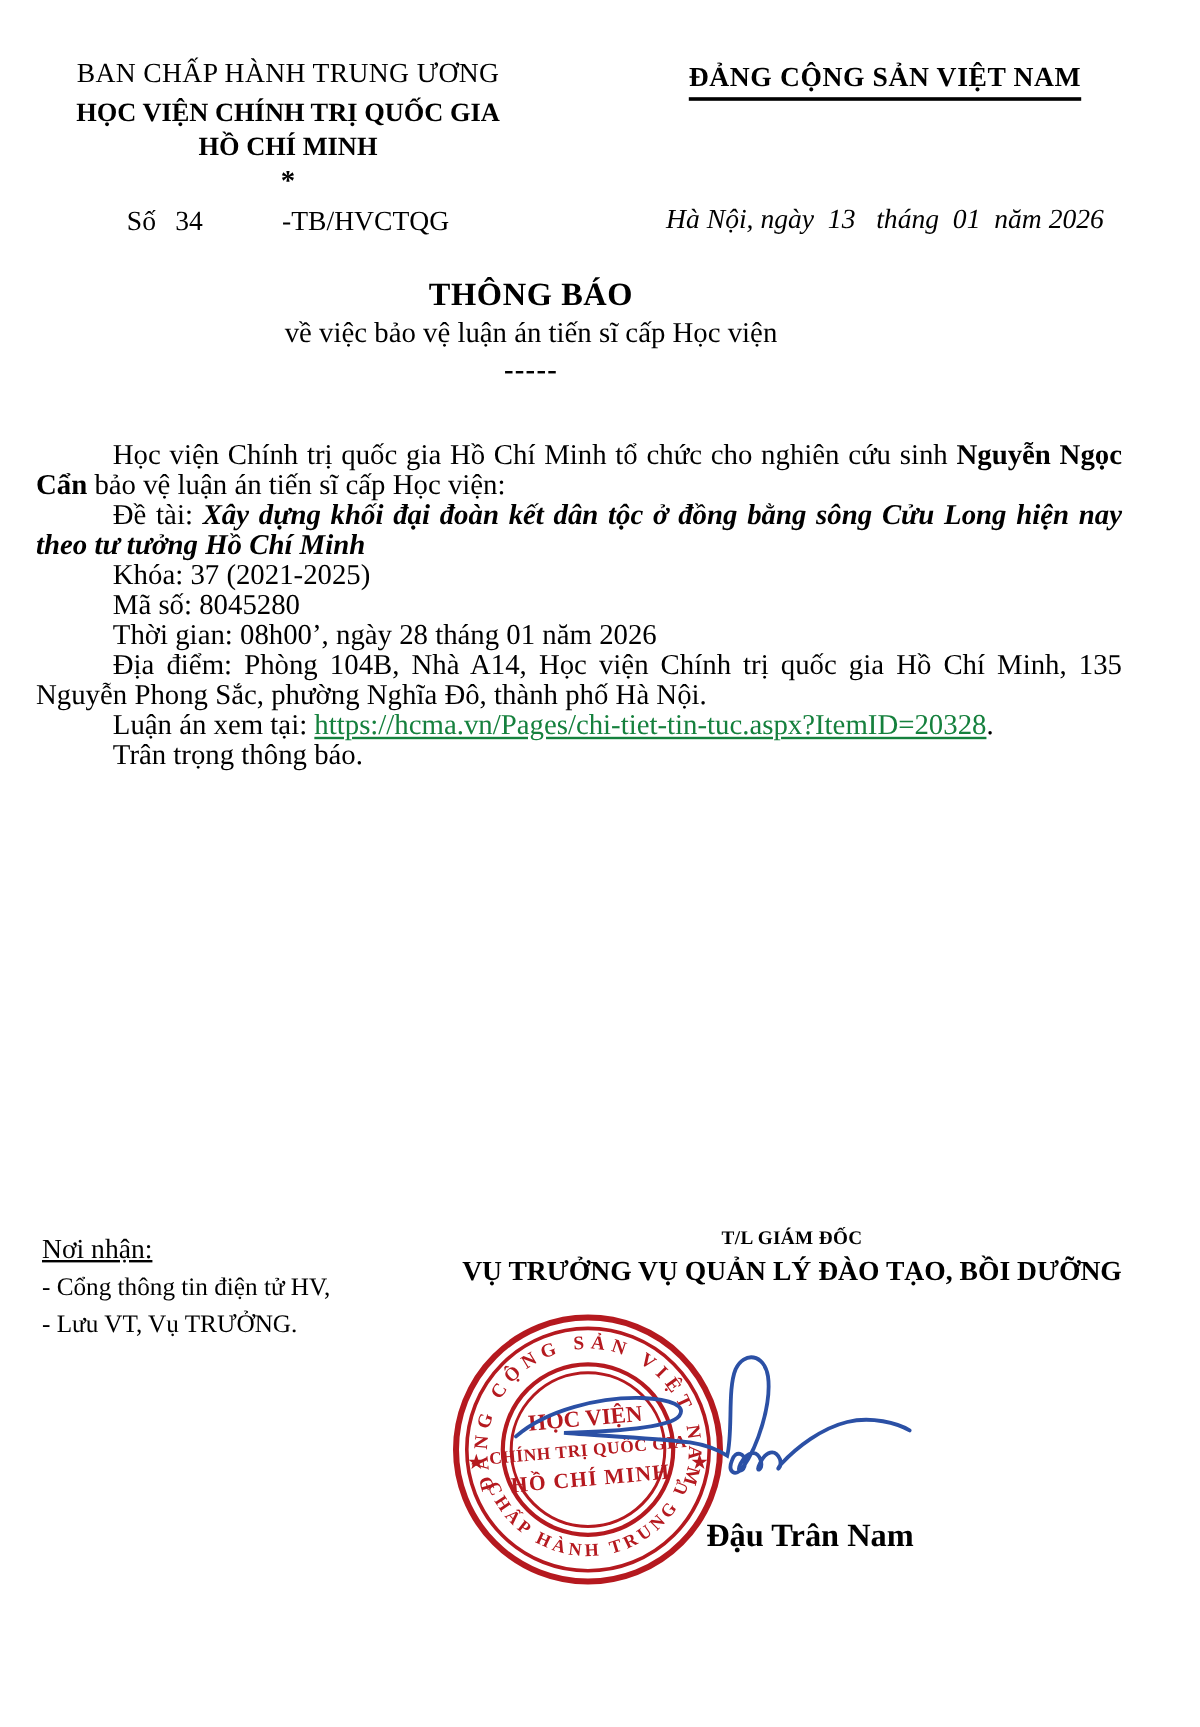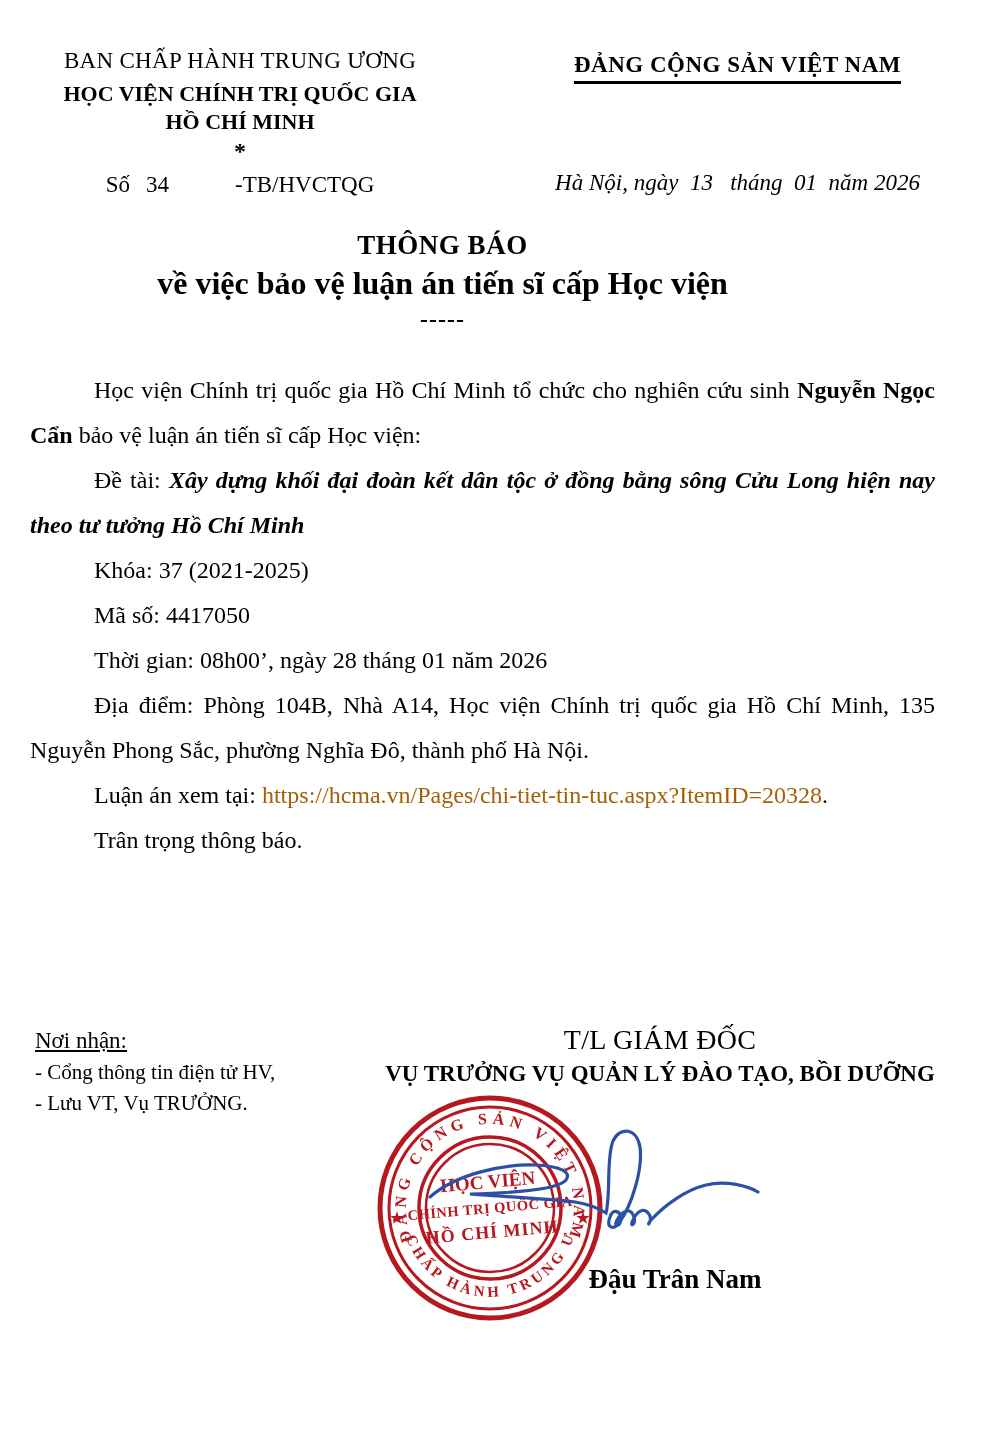--- a/index.html
+++ b/index.html
@@ -36,40 +36,40 @@
     border-bottom: 3px solid #000; padding-bottom: 3px;
   }
   .dateline {
     font-size: 23px; font-style: italic; margin-top: 86px;
     white-space: pre-wrap;
   }
 
   
   .title-block { position: absolute; left: 0; top: 230px; width: 885px; text-align: center; }
   .title-main { font-size: 27px; font-weight: bold; letter-spacing: 0.5px; }
-  .title-sub  { font-size: 32px; font-weight: bold; margin-top: 4px; }
+  .title-sub  { font-size: 24px; font-weight: normal; margin-top: 4px; }
   .title-divider { font-size: 24px; font-weight: bold; letter-spacing: 1px; margin-top: 4px; }
 
   
   .body-block { position: absolute; left: 30px; top: 368px; width: 905px; }
   .bp {
-    font-size: 24px; line-height: 45px;
+    font-size: 24px; line-height: 25px;
     text-align: justify; text-indent: 64px; margin: 0;
   }
   .name-bold { font-weight: bold; }
   .topic { font-weight: bold; font-style: italic; }
-  .doc-link { color: #a16207; }
+  .doc-link { text-decoration: underline; color: #15803d; }
 
   
   .footer-recipients { position: absolute; left: 35px; top: 1028px; }
   .recip-title { font-size: 23px; font-weight: normal; text-decoration: underline; }
   .recip-item { font-size: 21px; margin-top: 6px; }
 
   .footer-sign { position: absolute; left: 340px; top: 1024px; width: 640px; text-align: center; }
-  .sign-title1 { font-size: 28px; font-weight: normal; letter-spacing: 0.3px; }
+  .sign-title1 { font-size: 16px; font-weight: bold; letter-spacing: 0.3px; }
   .sign-title2 { font-size: 23px; font-weight: bold; margin-top: 5px; }
 
   .stamp-svg { position: absolute; left: 360px; top: 1085px; }
   .arc-text-top    { font-size: 16px; font-weight: bold; letter-spacing: 5px; }
   .arc-text-bottom { font-size: 15px; font-weight: bold; letter-spacing: 3.5px; }
   .stamp-center-1 { font-size: 19px;   font-weight: bold; }
   .stamp-center-2 { font-size: 14.5px; font-weight: bold; letter-spacing: 0.5px; }
   .stamp-center-3 { font-size: 18px;   font-weight: bold; letter-spacing: 1px; }
   .stamp-star { font-size: 15px; font-weight: bold; }
 
@@ -103,21 +103,21 @@
   <div class="title-block">
     <div class="title-main">THÔNG BÁO</div>
     <div class="title-sub">về việc bảo vệ luận án tiến sĩ cấp Học viện</div>
     <div class="title-divider">-----</div>
   </div>
 
   <div class="body-block">
     <p class="bp"><span>Học viện Chính trị quốc gia Hồ Chí Minh tổ chức cho nghiên cứu sinh </span><span class="name-bold">Nguyễn Ngọc Cẩn</span><span> bảo vệ luận án tiến sĩ cấp Học viện:</span></p>
     <p class="bp"><span>Đề tài: </span><span class="topic">Xây dựng khối đại đoàn kết dân tộc ở đồng bằng sông Cửu Long hiện nay theo tư tưởng Hồ Chí Minh</span></p>
     <p class="bp">Khóa: 37 (2021-2025)</p>
-    <p class="bp">Mã số: 4417050</p>
+    <p class="bp">Mã số: 8045280</p>
     <p class="bp">Thời gian: 08h00’, ngày 28 tháng 01 năm 2026</p>
     <p class="bp">Địa điểm: Phòng 104B, Nhà A14, Học viện Chính trị quốc gia Hồ Chí Minh, 135 Nguyễn Phong Sắc, phường Nghĩa Đô, thành phố Hà Nội.</p>
     <p class="bp"><span>Luận án xem tại: </span><a class="doc-link">https://hcma.vn/Pages/chi-tiet-tin-tuc.aspx?ItemID=20328</a><span>.</span></p>
     <p class="bp">Trân trọng thông báo.</p>
   </div>
 
   <div class="footer-recipients">
     <div class="recip-title">Nơi nhận:</div>
     <div class="recip-item">- Cổng thông tin điện tử HV,</div>
     <div class="recip-item">- Lưu VT, Vụ TRƯỞNG.</div>

